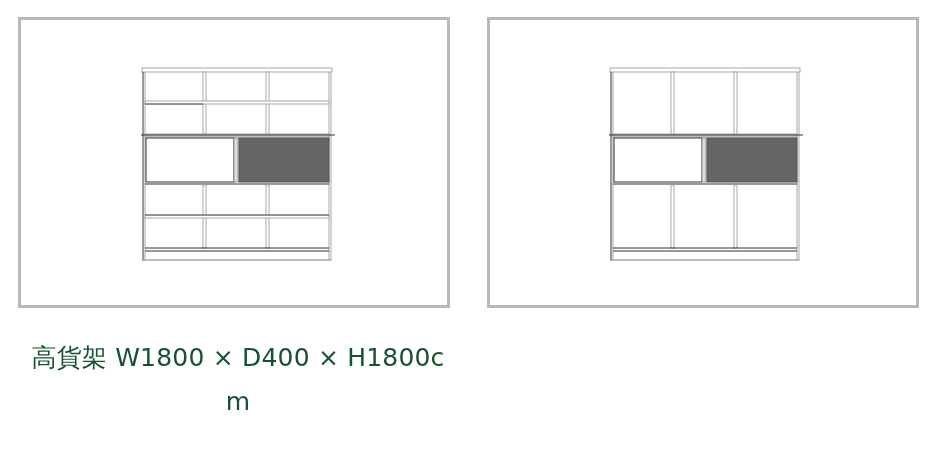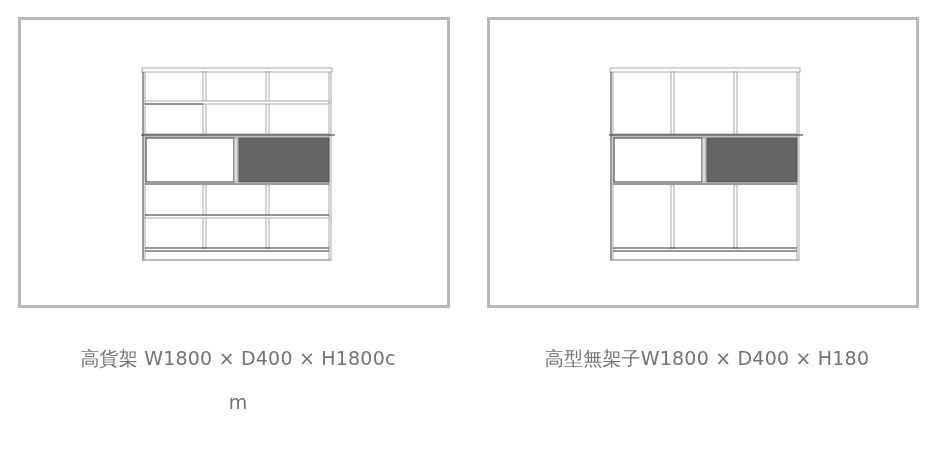--- a/index.html
+++ b/index.html
@@ -2,22 +2,22 @@
 <html><head>
   <meta charset="utf-8">
   <style>
     html, body { margin: 0; padding: 0; background: #ffffff; }
     body { width: 940px; height: 460px; position: relative; overflow: hidden;
            font-family: "DejaVu Sans", "Liberation Sans", sans-serif; color: #333333; }
     .card { position: absolute; top: 0; width: 440px; }
     .frame { position: absolute; top: 17px; left: 0; width: 426px; height: 285px;
              border: 3px solid #b8b8b8; background: #fff; }
     .caption { position: absolute; top: 336px; left: 0; width: 100%;
-               text-align: center; font-size: 19px; line-height: 44px;
-               color: #737373; letter-spacing: 0.2px; }
+               text-align: center; font-size: 25px; line-height: 44px;
+               color: #14532d; letter-spacing: 0.2px; }
     .caption span { display: block; }
     svg { display: block; }
   </style>
 </head>
 <body>
 
 <div class="card" style="left:18px;">
   <div class="frame">
     <svg style="position:absolute; left:120px; top:47px;" width="194" height="196" viewBox="0 0 194 196">
 
@@ -79,15 +79,14 @@
       <rect x="98" y="71" width="90" height="44" fill="#666465" stroke="#555" stroke-width="1"></rect>
       <line x1="4" y1="117" x2="188" y2="117" stroke="#333" stroke-width="1"></line>
       <rect x="62" y="118" width="3" height="63" fill="#fff" stroke="#a8a8a8" stroke-width="1"></rect>
       <rect x="125" y="118" width="3" height="63" fill="#fff" stroke="#a8a8a8" stroke-width="1"></rect>
       <line x1="4" y1="181" x2="188" y2="181" stroke="#333" stroke-width="1"></line>
       <line x1="4" y1="184" x2="188" y2="184" stroke="#333" stroke-width="1"></line>
       <line x1="2" y1="193" x2="190" y2="193" stroke="#a8a8a8" stroke-width="1.5"></line>
     </svg>
   </div>
   <div class="caption">
-    <span>高型無架子W1800 × D400 × H180</span>
   </div>
 </div>
 
 </body></html>

